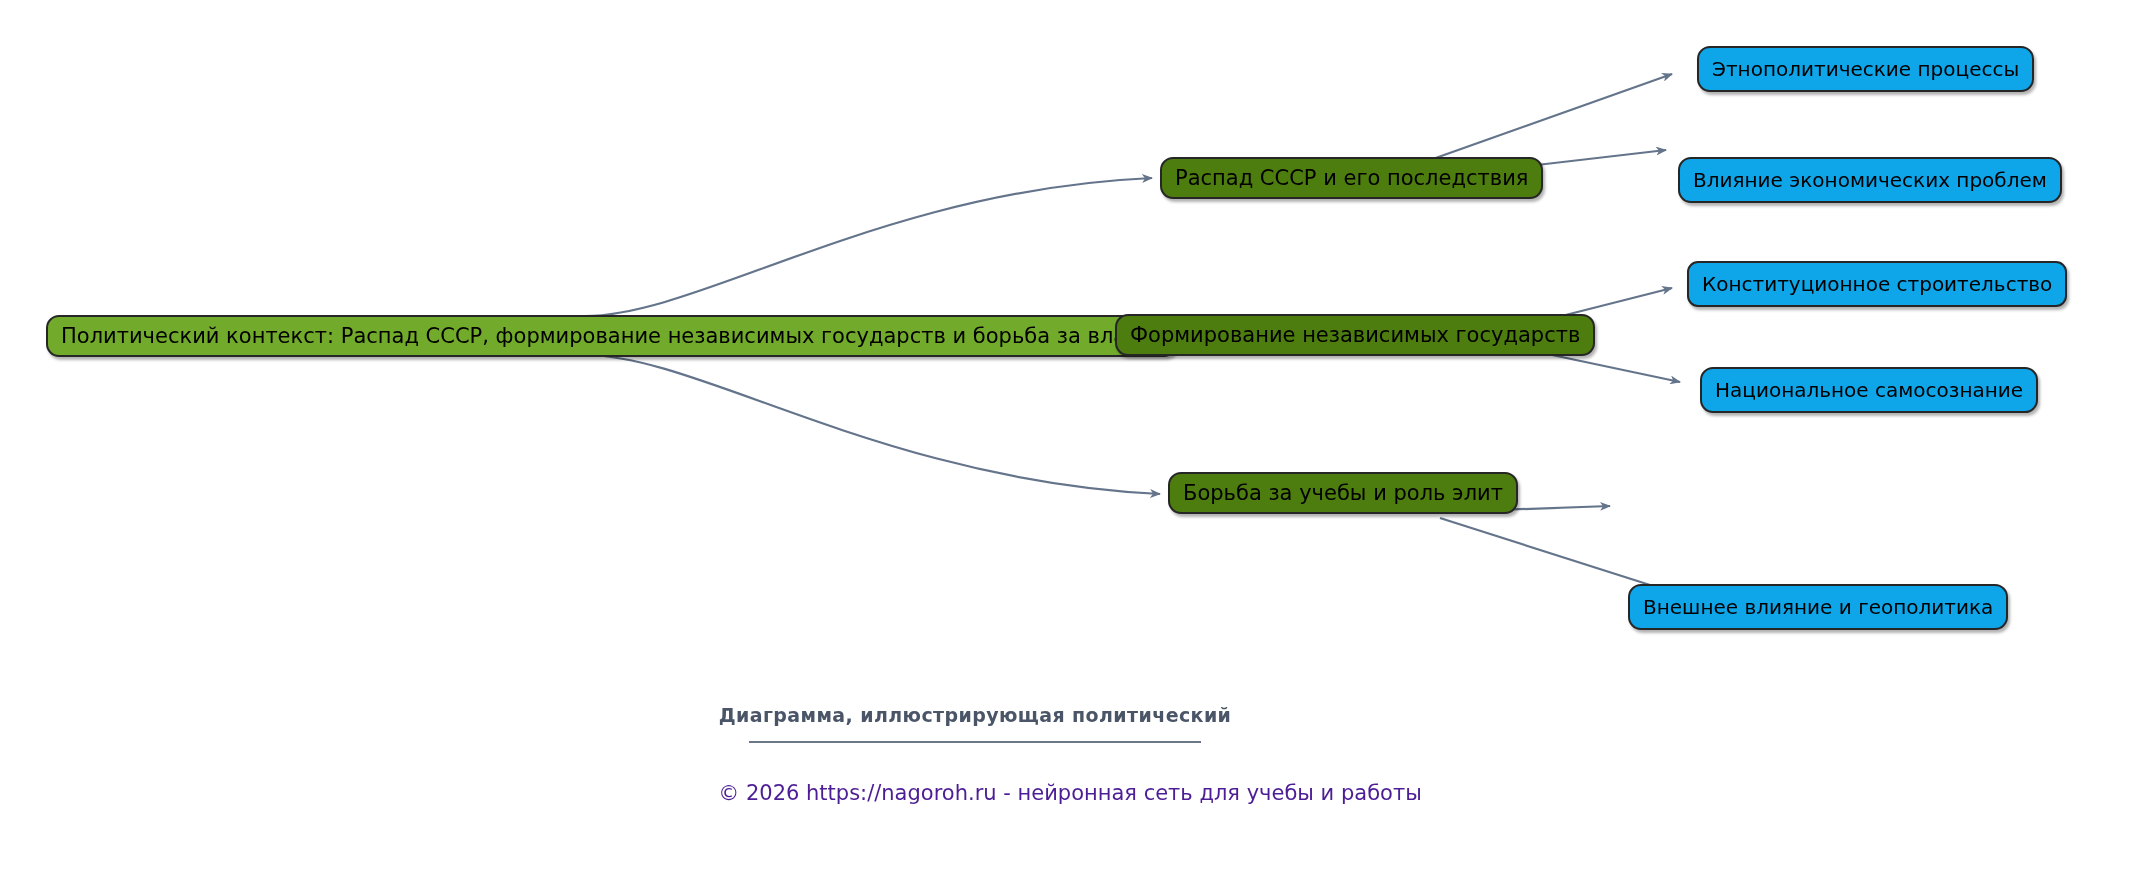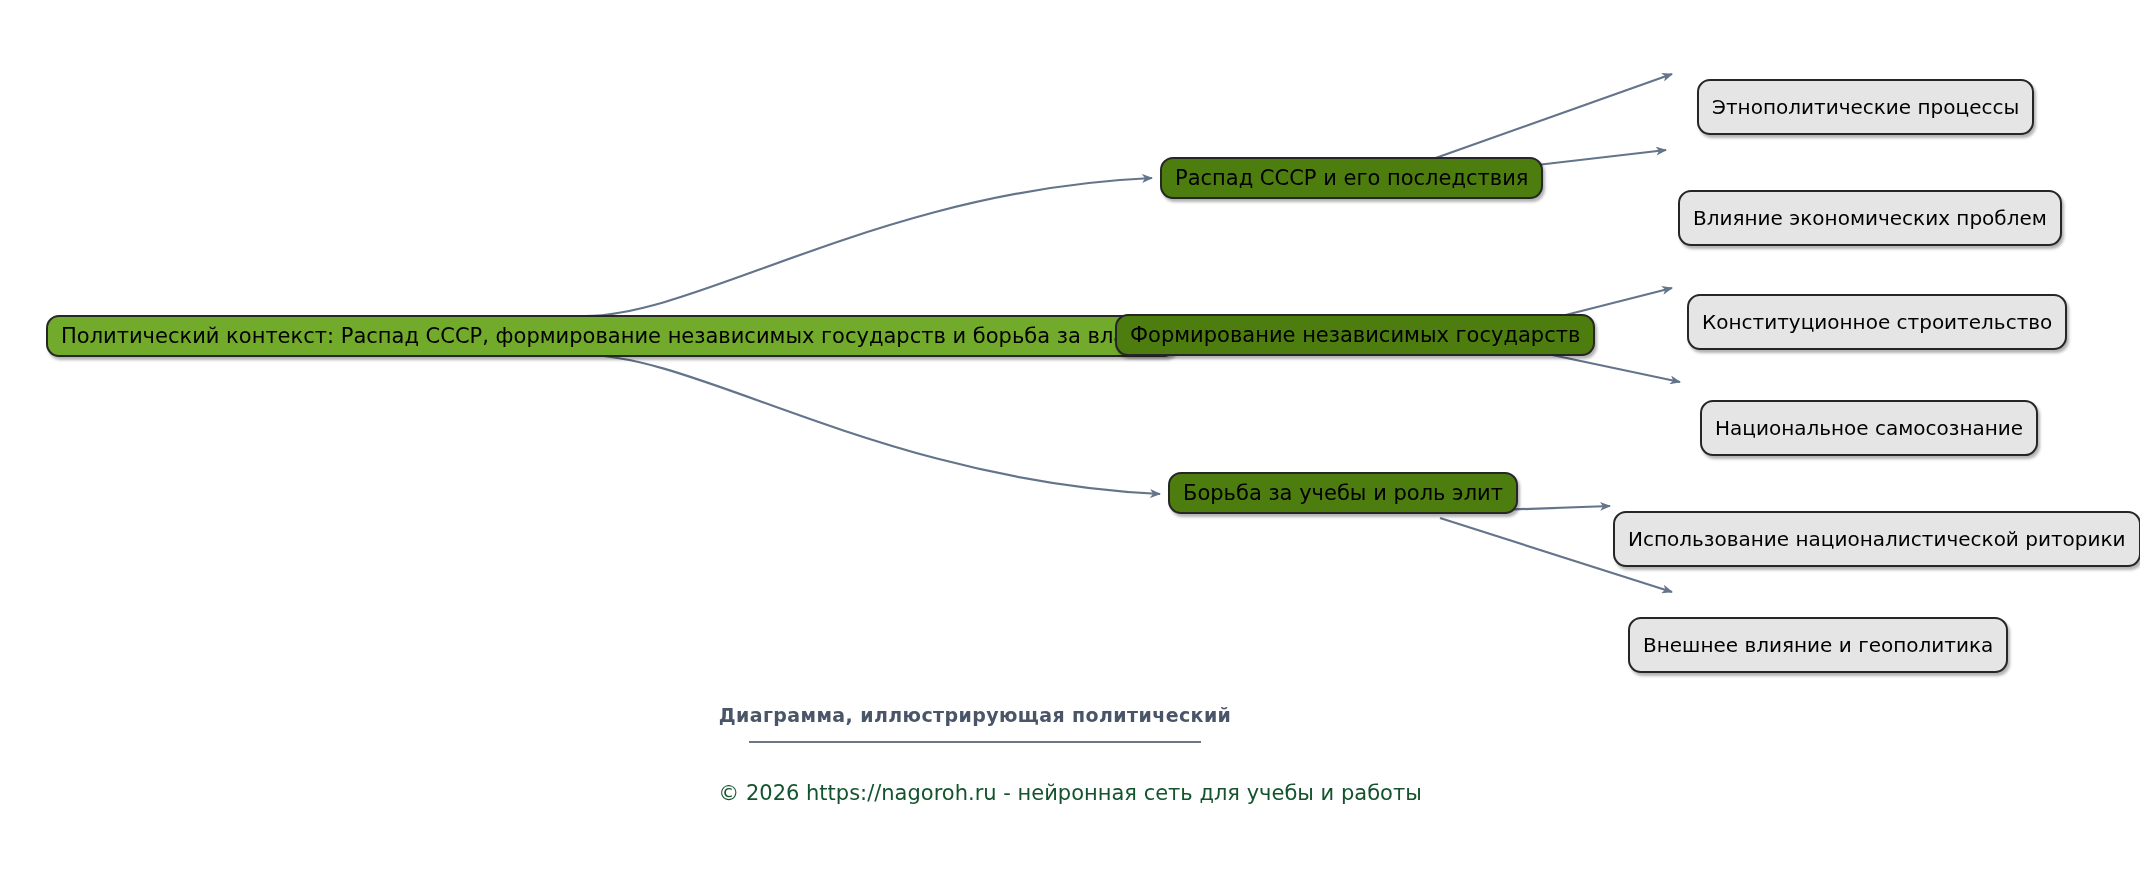--- a/index.html
+++ b/index.html
@@ -55,24 +55,23 @@
     height: 42px;
   }
 
   .node-branch {
     background: #4d7c0f;
     font-size: 21px;
     height: 42px;
   }
 
   .node-leaf {
-    background: #e5e5e5;
+    background: #0ea5e9;
     font-size: 20px;
-    height: 56px;
-    margin-top: 33px;
+    height: 46px;
   }
 
   
   #caption-block {
     position: absolute;
     left: 0;
     top: 703px;
     width: 1950px;
     text-align: center;
   }
@@ -89,21 +88,21 @@
     margin: 12px auto 0 auto;
     border-top: 2px solid #6B7689;
   }
   #footer-text {
     position: absolute;
     left: 0;
     top: 781px;
     width: 2140px;
     text-align: center;
     font-size: 21px;
-    color: #14532d;
+    color: #4c1d95;
   }
 </style>
 </head>
 <body>
 
 <div id="canvas">
 
   <svg id="edges" viewBox="0 0 2140 879" width="2140" height="879">
     <defs>
       <marker id="arrowhead" markerWidth="11" markerHeight="9" refX="10" refY="4.5" orient="auto" markerUnits="userSpaceOnUse">
@@ -132,25 +131,24 @@
   <div class="node node-branch" style="left:1160px; top:157px;">Распад СССР и его последствия</div>
 
   <div class="node node-branch" style="left:1115px; top:314px;">Формирование независимых государств</div>
 
   <div class="node node-branch" style="left:1168px; top:472px;">Борьба за учебы и роль элит</div>
 
   <div class="node node-leaf" style="left:1697px; top:46px;">Этнополитические процессы</div>
 
   <div class="node node-leaf" style="left:1678px; top:157px;">Влияние экономических проблем</div>
 
-  <div class="node node-leaf" style="left:1687px; top:261px;">Конституционное строительство</div>
+  <div class="node node-leaf" style="left:1687px; top:261px;border-radius:11px;">Конституционное строительство</div>
 
   <div class="node node-leaf" style="left:1700px; top:367px;">Национальное самосознание</div>
 
-  <div class="node node-leaf" style="left:1613px; top:478px;">Использование националистической риторики</div>
 
   <div class="node node-leaf" style="left:1628px; top:584px;">Внешнее влияние и геополитика</div>
 
   <div id="caption-block">
     <div id="caption-text">
       <div>Диаграмма, иллюстрирующая политический</div>
     </div>
     <div id="caption-rule"></div>
   </div>
 

